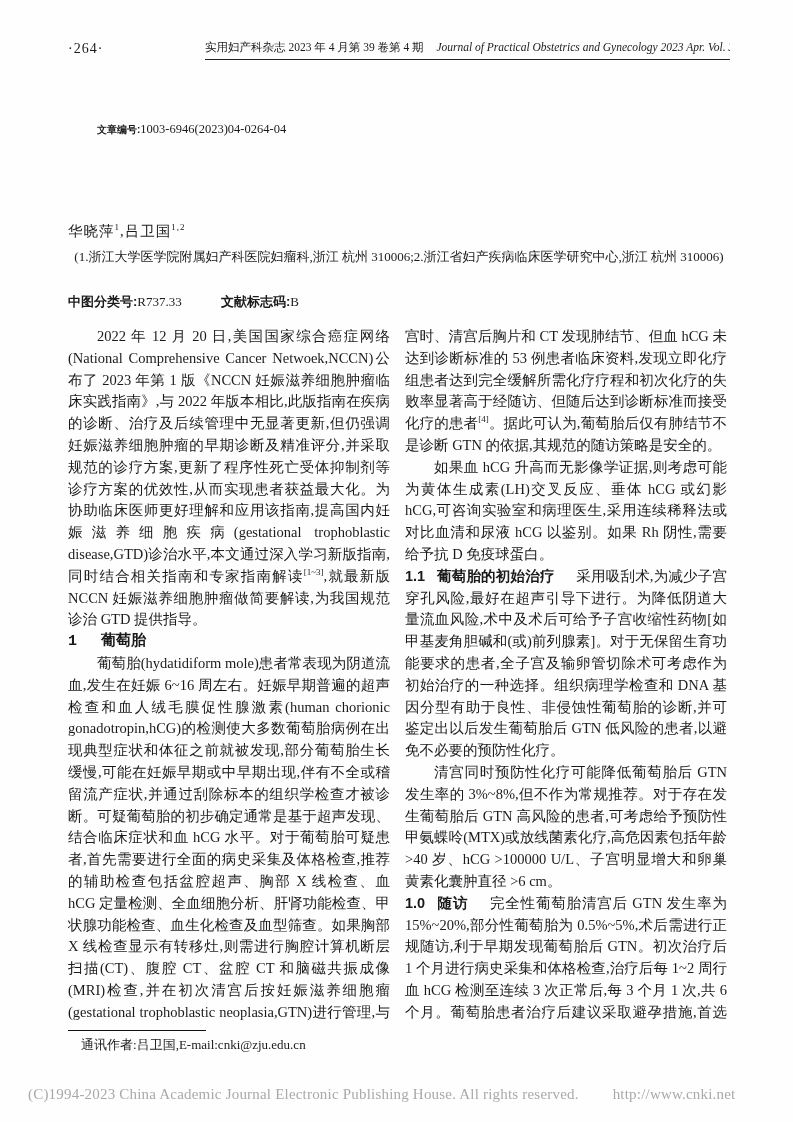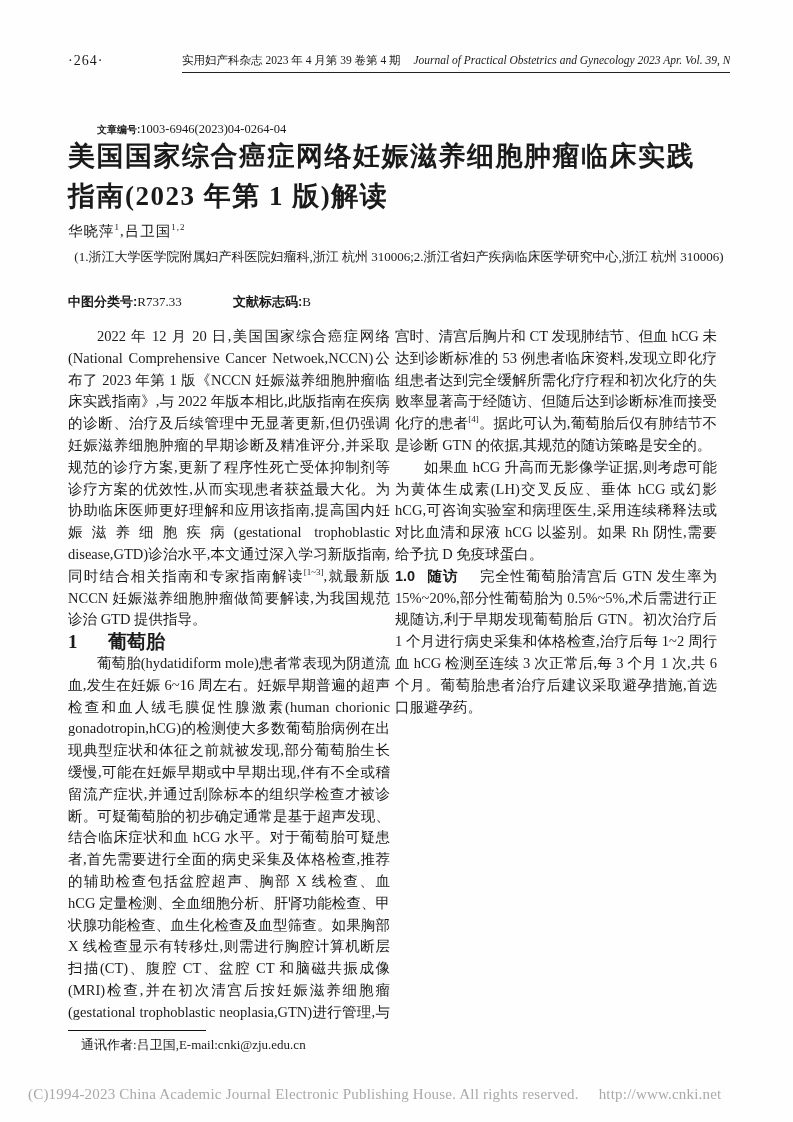--- a/index.html
+++ b/index.html
@@ -7,22 +7,22 @@
     width:793px; height:1122px;
     background:#ffffff;
     font-family:"Liberation Serif", serif;
     color:#1a1a1a;
     -webkit-font-smoothing:antialiased;
   }
   .page { position:relative; width:793px; height:1122px; overflow:hidden; background:#fefefe; }
 
   
   .header {
-    position:absolute; top:53px; left:68px; width:662px;
-    display:flex; align-items:flex-start;
+    position:absolute; top:40px; left:68px; width:662px;
+    display:flex; align-items:center;gap:23px;
   }
   .page-num { font-size:14px; letter-spacing:1px; width:72px; flex:none; padding-bottom:3px; }
   .journal-line {
     flex:1; margin-left:42px;
     font-size:11.5px; white-space:nowrap; overflow:hidden;
     border-bottom:1.5px solid #222; padding-bottom:4px;
   }
   .journal-line .en { font-style:italic; margin-left:10px; }
 
   
@@ -35,81 +35,77 @@
     letter-spacing:1.5px; margin:0;
   }
 
   .authors { position:absolute; top:222px; left:68px; font-size:14.5px; letter-spacing:1px; }
   .authors sup { font-size:9px; vertical-align:super; }
 
   .affiliation { position:absolute; top:246px; left:68px; width:662px; font-size:13px; line-height:22px;text-align:center; }
 
   .clc-row { position:absolute; top:293px; left:68px; font-size:13px; }
   .clc-row .meta-label { font-size:13px; }
-  .clc-row .doc-group { margin-left:48px; }
+  .clc-row .doc-group { margin-left:36px; }
 
   
   .columns {
     position:absolute; top:326px; left:68px; width:659px; height:700px;
-    display:flex; gap:5px;
+    display:flex; gap:15px;
   }
   .col {
     width:322px; flex:none; overflow:hidden;
     font-size:14.5px; line-height:21.8px; text-align:justify;
     text-justify:inter-character;
   }
   .para { margin:0; text-indent:2em; }
   .para.noindent { text-indent:0; }
   .para sup { font-size:9px; vertical-align:super; line-height:0; }
 
   .sec-heading {
-    margin:0; font-size:19px; line-height:21.8px;
-    font-family:Liberation Serif, serif; font-weight:bold;
+    margin:0; font-size:15px; line-height:21.8px;
+    font-family:Liberation Mono, monospace; font-weight:bold;
   }
   .sec-heading .sec-num { margin-right:1.6em; }
 
   .run-num, .run-title {
     font-family:"Liberation Sans", sans-serif; font-weight:bold;
   }
   .run-num { margin-right:0.8em; }
   .run-title { margin-right:1.5em; }
 
   
   .footnote { position:absolute; top:1030px; left:68px; width:322px; }
   .fn-rule { width:138px; border-top:1.5px solid #111; height:0; margin-bottom:5px; }
   .fn-text { font-size:13px; padding-left:1em; }
 
   
   .footer {
     position:absolute; top:1086px; left:28px; width:760px;
     font-size:15px; color:#a9a9a9; letter-spacing:0.2px;
   }
-  .footer .url { margin-left:20px;text-align:right; }
+  .footer .url { margin-left:34px;text-align:right; }
 </style>
 </head>
 <body>
 
 <div class="page">
 
   <div class="header">
     <span class="page-num">·264·</span>
     <span class="journal-line">
       <span>实用妇产科杂志 2023 年 4 月第 39 卷第 4 期</span>
       <span class="en">Journal of Practical Obstetrics and Gynecology 2023 Apr. Vol. 39, No. 4</span>
     </span>
   </div>
 
   <div class="article-no">
     <span class="meta-label">文章编号:</span><span>1003-6946(2023)04-0264-04</span>
   </div>
 
-  <h1 class="title">
-    <span>美国国家综合癌症网络妊娠滋养细胞肿瘤临床实践</span><br>
-    <span>指南(2023 年第 1 版)解读</span>
-  </h1>
 
   <div class="authors">
     <span>华晓萍</span><sup>1</sup><span>,</span><span>吕卫国</span><sup>1,2</sup>
   </div>
 
   <div class="affiliation">(1.浙江大学医学院附属妇产科医院妇瘤科,浙江 杭州 310006;2.浙江省妇产疾病临床医学研究中心,浙江 杭州 310006)</div>
 
   <div class="clc-row">
     <span class="meta-label">中图分类号:</span><span>R737.33</span>
     <span class="doc-group"><span class="meta-label">文献标志码:</span><span>B</span></span>
@@ -126,20 +122,24 @@
       </h2>
       <p class="para">葡萄胎(hydatidiform mole)患者常表现为阴道流血,发生在妊娠 6~16 周左右。妊娠早期普遍的超声检查和血人绒毛膜促性腺激素(human chorionic gonadotropin,hCG)的检测使大多数葡萄胎病例在出现典型症状和体征之前就被发现,部分葡萄胎生长缓慢,可能在妊娠早期或中早期出现,伴有不全或稽留流产症状,并通过刮除标本的组织学检查才被诊断。可疑葡萄胎的初步确定通常是基于超声发现、结合临床症状和血 hCG 水平。对于葡萄胎可疑患者,首先需要进行全面的病史采集及体格检查,推荐的辅助检查包括盆腔超声、胸部 X 线检查、血 hCG 定量检测、全血细胞分析、肝肾功能检查、甲状腺功能检查、血生化检查及血型筛查。如果胸部 X 线检查显示有转移灶,则需进行胸腔计算机断层扫描(CT)、腹腔 CT、盆腔 CT 和脑磁共振成像(MRI)检查,并在初次清宫后按妊娠滋养细胞瘤(gestational trophoblastic neoplasia,GTN)进行管理,与 2015 年国际妇产科联盟(FIGO)颁布的 GTN 诊断标准并不一致。对此临床医师主要困惑是担心延迟诊断可能会影响疾病的进展、增加患者预后评分和治疗难度。本研究团队也回顾性分析了葡萄胎清</p>
     </div>
 
     <div class="col">
       <p class="para noindent">
         <span>宫时、清宫后胸片和 CT 发现肺结节、但血 hCG 未达到诊断标准的 53 例患者临床资料,发现立即化疗组患者达到完全缓解所需化疗疗程和初次化疗的失败率显著高于经随访、但随后达到诊断标准而接受化疗的患者</span><sup>[4]</sup><span>。据此可认为,葡萄胎后仅有肺结节不是诊断 GTN 的依据,其规范的随访策略是安全的。</span>
       </p>
       <p class="para">如果血 hCG 升高而无影像学证据,则考虑可能为黄体生成素(LH)交叉反应、垂体 hCG 或幻影 hCG,可咨询实验室和病理医生,采用连续稀释法或对比血清和尿液 hCG 以鉴别。如果 Rh 阴性,需要给予抗 D 免疫球蛋白。</p>
       <p class="para noindent">
+        <span class="run-num">1.1</span><span class="run-title">葡萄胎的初始治疗</span><span>采用吸刮术,为减少子宫穿孔风险,最好在超声引导下进行。为降低阴道大量流血风险,术中及术后可给予子宫收缩性药物[如甲基麦角胆碱和(或)前列腺素]。对于无保留生育功能要求的患者,全子宫及输卵管切除术可考虑作为初始治疗的一种选择。组织病理学检查和 DNA 基因分型有助于良性、非侵蚀性葡萄胎的诊断,并可鉴定出以后发生葡萄胎后 GTN 低风险的患者,以避免不必要的预防性化疗。</span>
+      </p>
+      <p class="para">清宫同时预防性化疗可能降低葡萄胎后 GTN 发生率的 3%~8%,但不作为常规推荐。对于存在发生葡萄胎后 GTN 高风险的患者,可考虑给予预防性甲氨蝶呤(MTX)或放线菌素化疗,高危因素包括年龄 &gt;40 岁、hCG &gt;100000 U/L、子宫明显增大和卵巢黄素化囊肿直径 &gt;6 cm。</p>
+      <p class="para noindent">
         <span class="run-num">1.0</span><span class="run-title">随访</span><span>完全性葡萄胎清宫后 GTN 发生率为 15%~20%,部分性葡萄胎为 0.5%~5%,术后需进行正规随访,利于早期发现葡萄胎后 GTN。初次治疗后 1 个月进行病史采集和体格检查,治疗后每 1~2 周行血 hCG 检测至连续 3 次正常后,每 3 个月 1 次,共 6 个月。葡萄胎患者治疗后建议采取避孕措施,首选口服避孕药。</span>
       </p>
 
     </div>
 
   </div>
 
   <div class="footnote">
     <div class="fn-rule"></div>
     <div class="fn-text">

